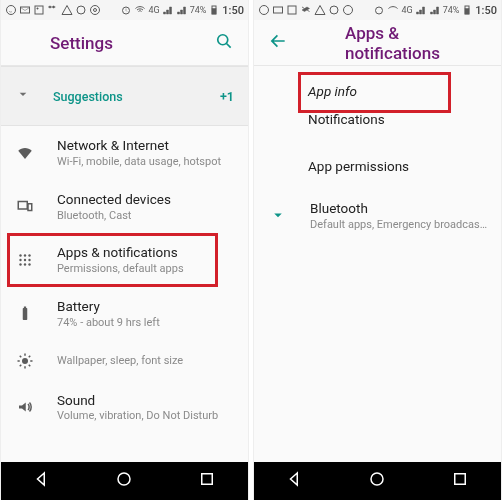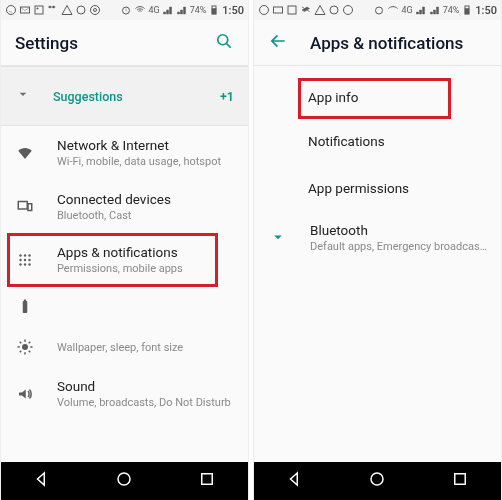--- a/index.html
+++ b/index.html
@@ -42,24 +42,25 @@
   
   .appbar {
     height: 46px;
     display: flex;
     align-items: center;
     padding: 0 14px;
     background: #fafafa;
     border-bottom: 1px solid #e7e7e7;
   }
   .appbar .title {
-    color: #0f172a;
+    color: #701a75;
     font-size: 17px;
     font-weight: 500;
     flex: 1;
+    margin-left: 35px;
   }
   .appbar .back { margin-right: 22px; color:#0d9488; }
   .appbar .back svg, .appbar .search svg { width:20px; height:20px; fill:#0d9488; }
   .appbar .search { color:#0d9488; }
   
   .suggestions {
     height: 60px;
     background:#f1f1f1;
     border-top:1px solid #e3e3e3;
     border-bottom:1px solid #e3e3e3;
@@ -236,32 +237,36 @@
             <circle cx="6" cy="12" r="1.6"></circle>
             <circle cx="12" cy="12" r="1.6"></circle>
             <circle cx="18" cy="12" r="1.6"></circle>
             <circle cx="6" cy="18" r="1.6"></circle>
             <circle cx="12" cy="18" r="1.6"></circle>
             <circle cx="18" cy="18" r="1.6"></circle>
           </svg>
         </span>
       <div class="txt">
         <div class="t1">Apps &amp; notifications</div>
-        <div class="t2">Permissions, mobile apps</div>
+        <div class="t2">Permissions, default apps</div>
       </div>
       <div class="redbox-inset" style="left:6px; right:30px; top:0; bottom:0;"></div>
     </div>
 
     <div class="item">
       <span class="icon">
           <svg viewBox="0 0 24 24">
             <rect x="9" y="4" width="6" height="16" rx="1"></rect>
             <rect x="10.5" y="2" width="3" height="2"></rect>
           </svg>
         </span>
+      <div class="txt">
+        <div class="t1">Battery</div>
+        <div class="t2">74% - about 9 hrs left</div>
+      </div>
     </div>
 
     <div class="item">
       <span class="icon">
           <svg viewBox="0 0 24 24">
             <circle cx="12" cy="12" r="4"></circle>
             <path d="M12 2v3M12 19v3M2 12h3M19 12h3M5 5l2 2M17 17l2 2M19 5l-2 2M5 19l2-2" stroke="#5c5c5c" stroke-width="2"></path>
           </svg>
         </span>
       <div class="txt">
@@ -271,21 +276,21 @@
 
     <div class="item">
       <span class="icon">
           <svg viewBox="0 0 24 24">
             <path d="M4 10v4h4l5 4V6l-5 4H4z"></path>
             <path d="M16 8c2 2 2 6 0 8M18 6c3 3 3 9 0 12" fill="none" stroke="#5c5c5c" stroke-width="2"></path>
           </svg>
         </span>
       <div class="txt">
         <div class="t1">Sound</div>
-        <div class="t2">Volume, broadcasts, Do Not Disturb</div>
+        <div class="t2">Volume, vibration, Do Not Disturb</div>
       </div>
     </div>
 
 
   </div>
 
   <div class="navbar">
     <span class="nav-btn"><svg viewBox="0 0 24 24">
           <path d="M15 4l-9 8 9 8z" fill="none" stroke="#fff" stroke-width="2"></path>
         </svg></span>
@@ -375,28 +380,28 @@
     <span class="back">
       <svg viewBox="0 0 24 24">
           <path d="M20 11H7l5-5-1.4-1.4L3.2 12l7.4 7.4L12 18l-5-5h13z"></path>
         </svg>
     </span>
     <span class="title">Apps &amp; notifications</span>
   </div>
 
   <div class="list list2">
 
-    <div class="item" style="position:relative; margin-top:12px;">
+    <div class="item" style="position:relative; margin-top:6px;font-style:italic;">
       <div class="txt">
         <div class="t1">App info</div>
       </div>
       <div class="redbox-inset" style="left:44px; right:50px; top:0; bottom:-2px;"></div>
     </div>
 
-    <div class="item" style="padding-top:16px; padding-bottom:16px;">
+    <div class="item" style="padding-top:0; padding-bottom:16px;">
       <div class="txt">
         <div class="t1">Notifications</div>
       </div>
     </div>
 
     <div class="item" style="padding-top:14px; padding-bottom:14px;">
       <div class="txt">
         <div class="t1">App permissions</div>
       </div>
     </div>

